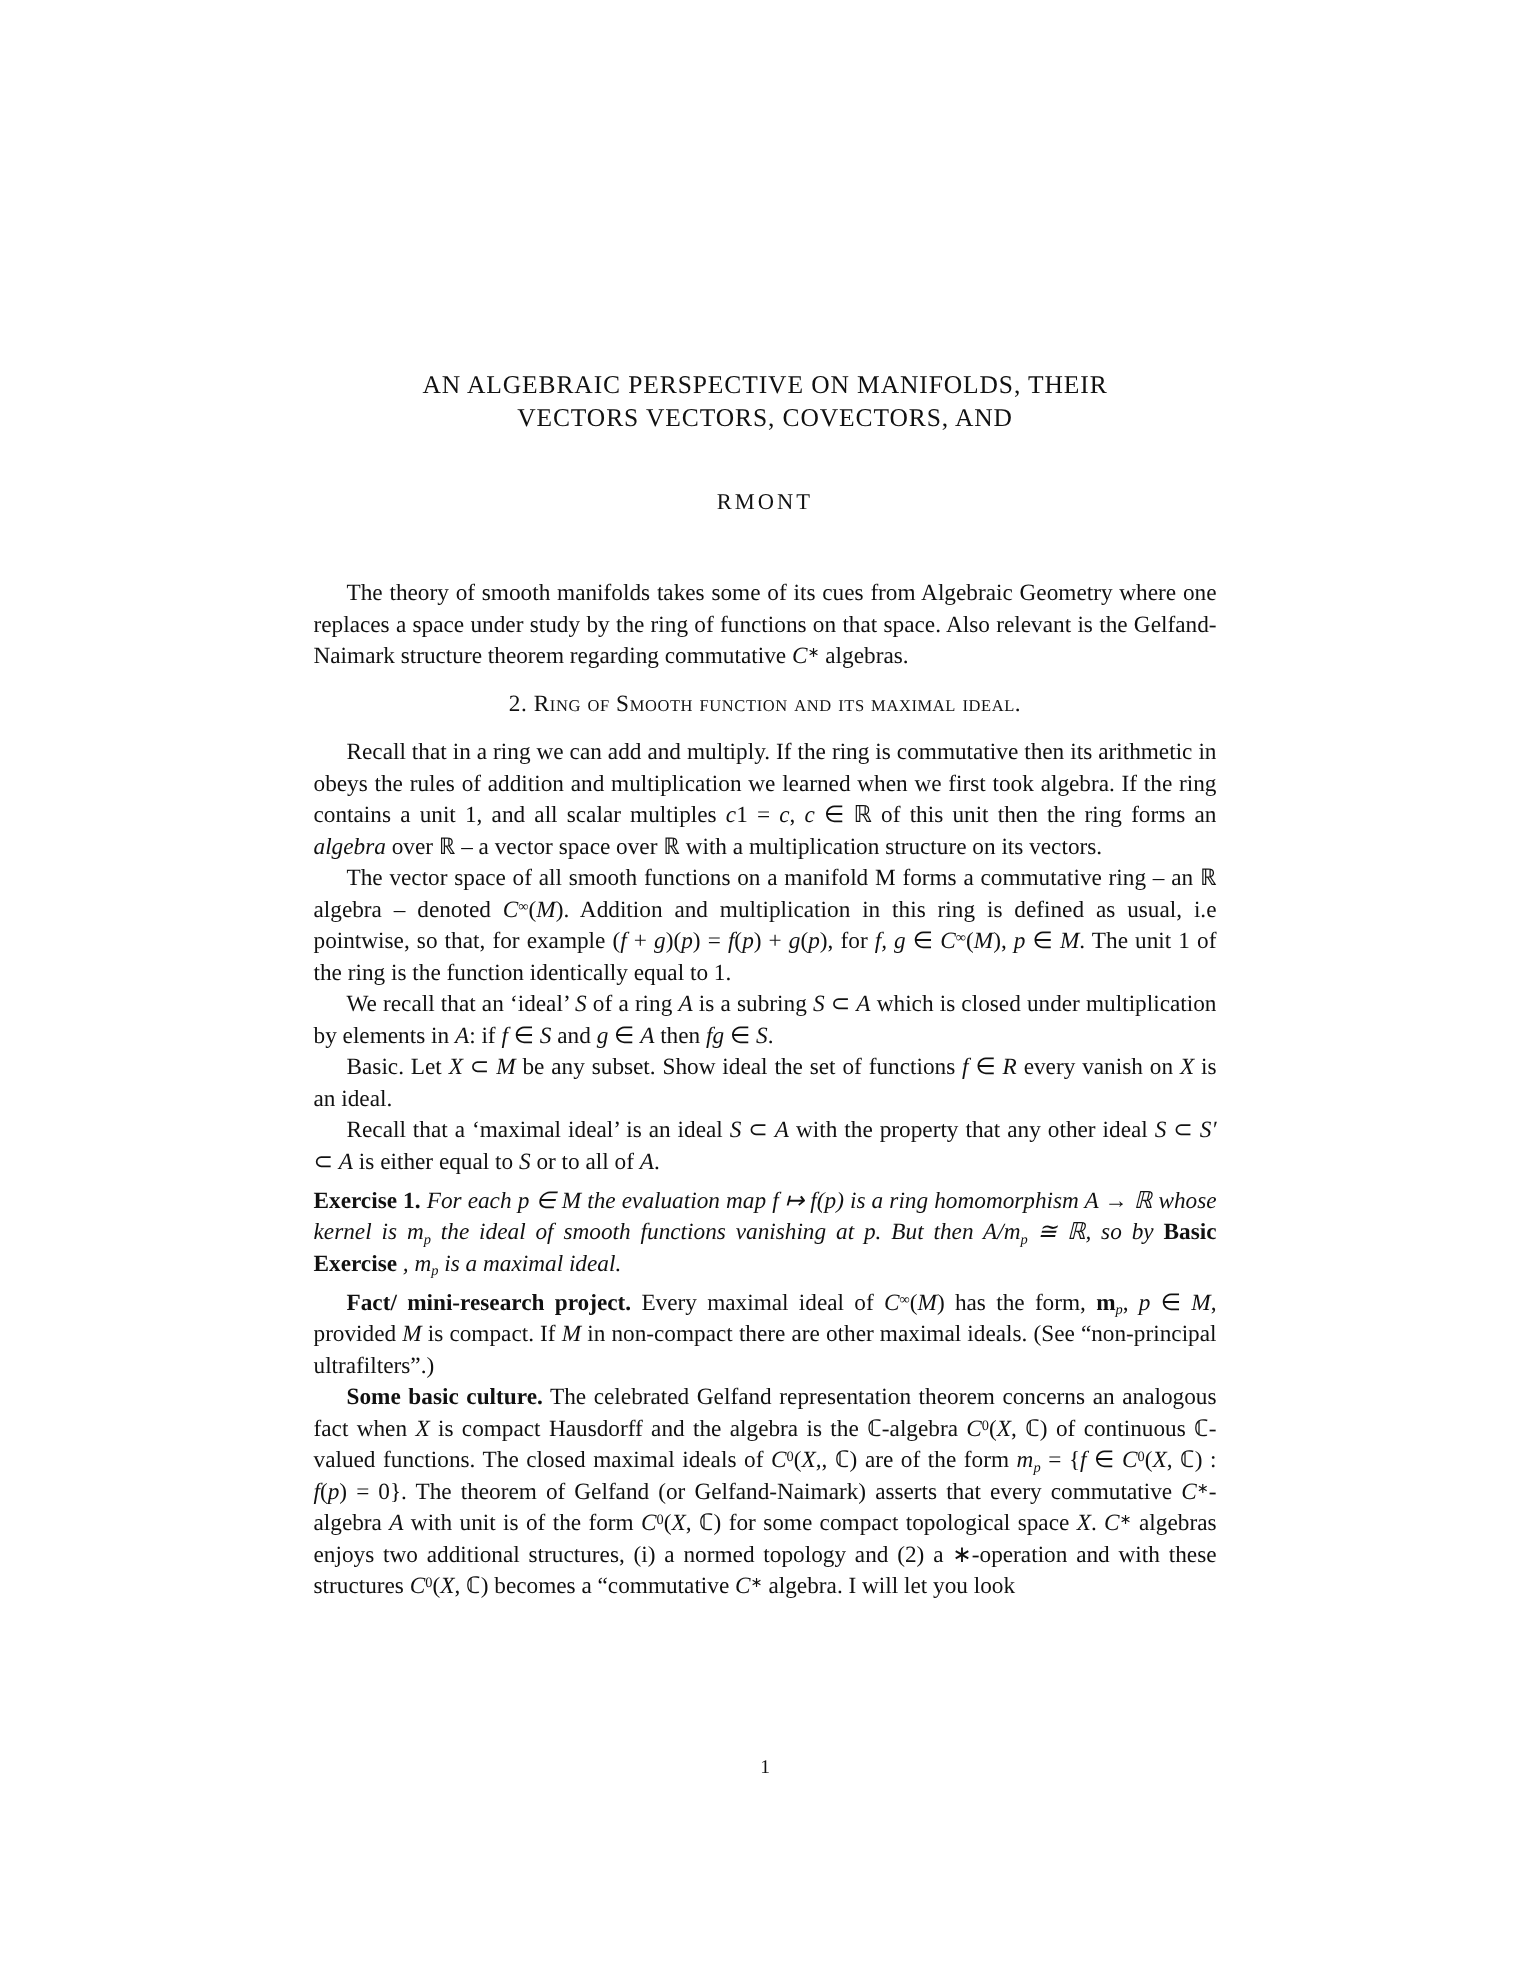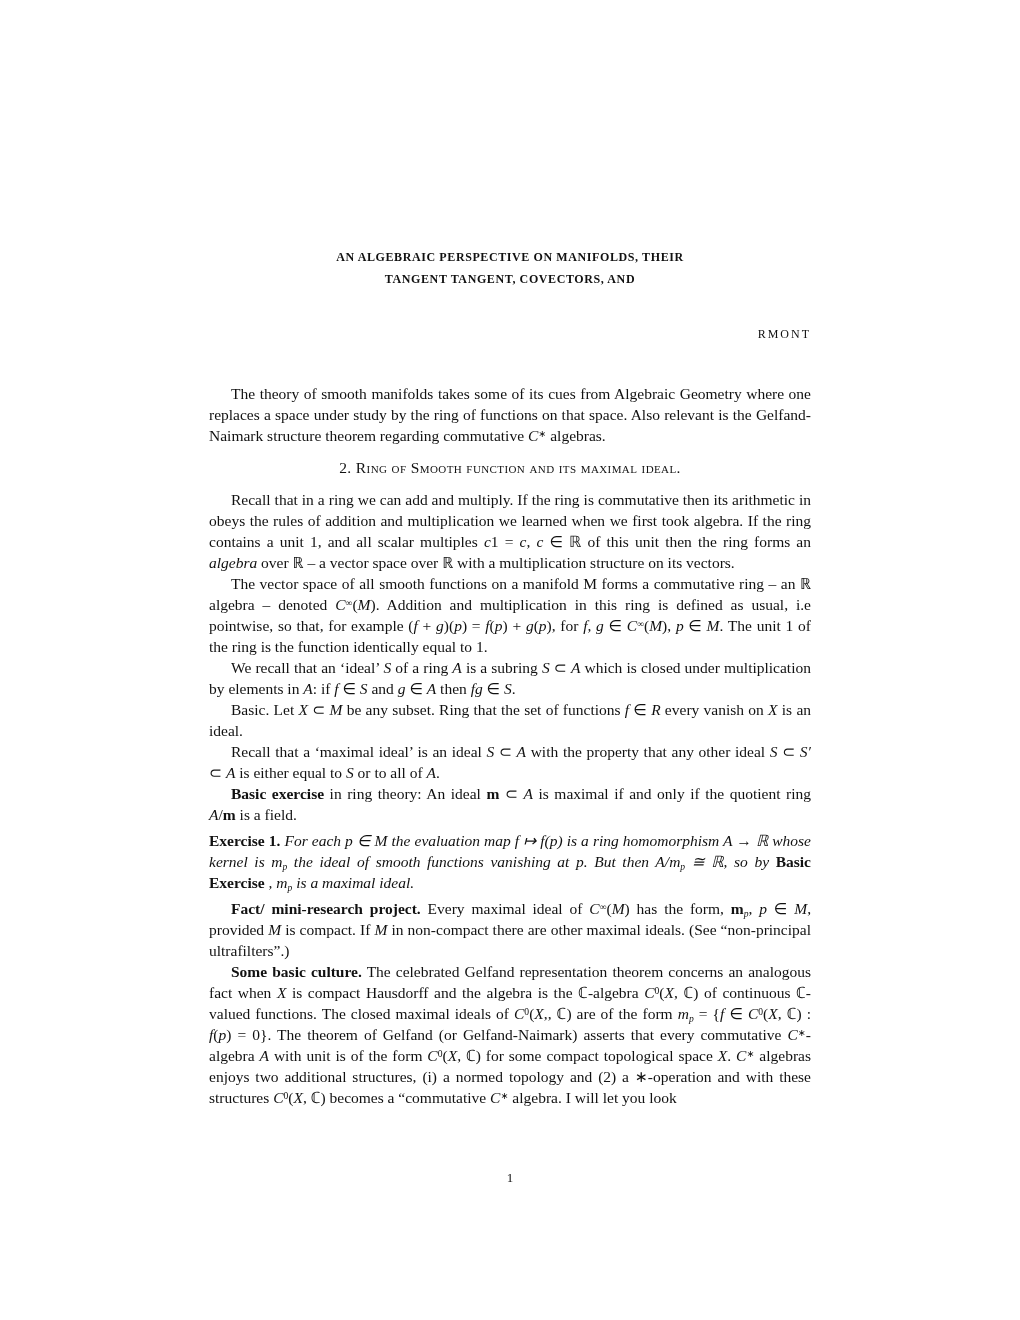--- a/index.html
+++ b/index.html
@@ -21,30 +21,30 @@
     background: #ffffff;
   }
   .content {
     position: absolute;
     left: 209px;
     top: 246px;
     width: 602px;
   }
   .title {
     text-align: center;
-    font-weight: bold;
-    font-size: 12px;
+    font-weight: normal;
+    font-size: 17px;
     line-height: 22px;
     letter-spacing: 0.6px;
     color: #111111;
   }
   .author {
     margin-top: 37px;
-    text-align: right;
-    font-size: 12px;
+    text-align: center;
+    font-size: 15px;
     letter-spacing: 2px;
     color: #111111;
   }
   .bodytext {
     margin-top: 41px;
     font-size: 15.5px;
     line-height: 21px;
     text-align: justify;
     hyphens: none;
   }
@@ -83,31 +83,30 @@
     color: #111111;
   }
 </style>
 </head>
 <body>
 
 <div class="page">
   <div class="content">
     <div class="title">
       <div>AN ALGEBRAIC PERSPECTIVE ON MANIFOLDS, THEIR</div>
-      <div>TANGENT TANGENT, COVECTORS, AND</div>
+      <div>VECTORS VECTORS, COVECTORS, AND</div>
     </div>
     <div class="author">RMONT</div>
     <div class="bodytext">
         <p class="para indent"><span>The theory of smooth manifolds takes some of its cues from Algebraic Geometry where one replaces a space under study by the ring of functions on that space. Also relevant is the Gelfand-Naimark structure theorem regarding commutative </span><span class="r-i">C</span><span class="r-sup">∗</span><span> algebras.</span></p>
         <div class="sec"><span>2. Ring of Smooth function and its maximal ideal.</span></div>
         <p class="para indent"><span>Recall that in a ring we can add and multiply. If the ring is commutative then its arithmetic in obeys the rules of addition and multiplication we learned when we first took algebra. If the ring contains a unit 1, and all scalar multiples </span><span class="r-i">c</span><span>1 = </span><span class="r-i">c</span><span>, </span><span class="r-i">c</span><span> ∈ ℝ of this unit then the ring forms an </span><span class="r-i">algebra</span><span> over ℝ – a vector space over ℝ with a multiplication structure on its vectors.</span></p>
         <p class="para indent"><span>The vector space of all smooth functions on a manifold M forms a commutative ring – an ℝ algebra – denoted </span><span class="r-i">C</span><span class="r-sup">∞</span><span>(</span><span class="r-i">M</span><span>). Addition and multiplication in this ring is defined as usual, i.e pointwise, so that, for example (</span><span class="r-i">f</span><span> + </span><span class="r-i">g</span><span>)(</span><span class="r-i">p</span><span>) = </span><span class="r-i">f</span><span>(</span><span class="r-i">p</span><span>) + </span><span class="r-i">g</span><span>(</span><span class="r-i">p</span><span>), for </span><span class="r-i">f, g</span><span> ∈ </span><span class="r-i">C</span><span class="r-sup">∞</span><span>(</span><span class="r-i">M</span><span>), </span><span class="r-i">p</span><span> ∈ </span><span class="r-i">M</span><span>. The unit 1 of the ring is the function identically equal to 1.</span></p>
         <p class="para indent"><span>We recall that an ‘ideal’ </span><span class="r-i">S</span><span> of a ring </span><span class="r-i">A</span><span> is a subring </span><span class="r-i">S</span><span> ⊂ </span><span class="r-i">A</span><span> which is closed under multiplication by elements in </span><span class="r-i">A</span><span>: if </span><span class="r-i">f</span><span> ∈ </span><span class="r-i">S</span><span> and </span><span class="r-i">g</span><span> ∈ </span><span class="r-i">A</span><span> then </span><span class="r-i">fg</span><span> ∈ </span><span class="r-i">S</span><span>.</span></p>
-        <p class="para indent"><span>Basic. Let </span><span class="r-i">X</span><span> ⊂ </span><span class="r-i">M</span><span> be any subset. Ring that the set of functions </span><span class="r-i">f</span><span> ∈ </span><span class="r-i">R</span><span> every vanish on </span><span class="r-i">X</span><span> is an ideal.</span></p>
+        <p class="para indent"><span>Basic. Let </span><span class="r-i">X</span><span> ⊂ </span><span class="r-i">M</span><span> be any subset. Show ideal the set of functions </span><span class="r-i">f</span><span> ∈ </span><span class="r-i">R</span><span> every vanish on </span><span class="r-i">X</span><span> is an ideal.</span></p>
         <p class="para indent"><span>Recall that a ‘maximal ideal’ is an ideal </span><span class="r-i">S</span><span> ⊂ </span><span class="r-i">A</span><span> with the property that any other ideal </span><span class="r-i">S</span><span> ⊂ </span><span class="r-i">S′</span><span> ⊂ </span><span class="r-i">A</span><span> is either equal to </span><span class="r-i">S</span><span> or to all of </span><span class="r-i">A</span><span>.</span></p>
-        <p class="para indent"><span class="r-b">Basic exercise</span><span> in ring theory: An ideal </span><span class="r-frak">m</span><span> ⊂ </span><span class="r-i">A</span><span> is maximal if and only if the quotient ring </span><span class="r-i">A</span><span>/</span><span class="r-frak">m</span><span> is a field.</span></p>
         <p class="para space"><span class="r-b">Exercise 1.</span><span class="r-i"> For each p ∈ M the evaluation map f ↦ f(p) is a ring homomorphism A → ℝ whose kernel is m</span><span class="r-i r-sub">p</span><span class="r-i"> the ideal of smooth functions vanishing at p. But then A/m</span><span class="r-i r-sub">p</span><span class="r-i"> ≅ ℝ, so by </span><span class="r-b">Basic Exercise</span><span class="r-i"> , m</span><span class="r-i r-sub">p</span><span class="r-i"> is a maximal ideal.</span></p>
         <p class="para indent space"><span class="r-b">Fact/ mini-research project.</span><span> Every maximal ideal of </span><span class="r-i">C</span><span class="r-sup">∞</span><span>(</span><span class="r-i">M</span><span>) has the form, </span><span class="r-frak">m</span><span class="r-i r-sub">p</span><span>, </span><span class="r-i">p</span><span> ∈ </span><span class="r-i">M</span><span>, provided </span><span class="r-i">M</span><span> is compact. If </span><span class="r-i">M</span><span> in non-compact there are other maximal ideals. (See “non-principal ultrafilters”.)</span></p>
         <p class="para indent"><span class="r-b">Some basic culture.</span><span> The celebrated Gelfand representation theorem concerns an analogous fact when </span><span class="r-i">X</span><span> is compact Hausdorff and the algebra is the ℂ-algebra </span><span class="r-i">C</span><span class="r-sup">0</span><span>(</span><span class="r-i">X</span><span>, ℂ) of continuous ℂ-valued functions. The closed maximal ideals of </span><span class="r-i">C</span><span class="r-sup">0</span><span>(</span><span class="r-i">X</span><span>,, ℂ) are of the form </span><span class="r-i">m</span><span class="r-i r-sub">p</span><span> = {</span><span class="r-i">f</span><span> ∈ </span><span class="r-i">C</span><span class="r-sup">0</span><span>(</span><span class="r-i">X</span><span>, ℂ) : </span><span class="r-i">f</span><span>(</span><span class="r-i">p</span><span>) = 0}. The theorem of Gelfand (or Gelfand-Naimark) asserts that every commutative </span><span class="r-i">C</span><span class="r-sup">∗</span><span>-algebra </span><span class="r-i">A</span><span> with unit is of the form </span><span class="r-i">C</span><span class="r-sup">0</span><span>(</span><span class="r-i">X</span><span>, ℂ) for some compact topological space </span><span class="r-i">X</span><span>. </span><span class="r-i">C</span><span class="r-sup">∗</span><span> algebras enjoys two additional structures, (i) a normed topology and (2) a ∗-operation and with these structures </span><span class="r-i">C</span><span class="r-sup">0</span><span>(</span><span class="r-i">X</span><span>, ℂ) becomes a “commutative </span><span class="r-i">C</span><span class="r-sup">∗</span><span> algebra. I will let you look</span></p>
       </div>
   </div>
   <div class="pageno">1</div>
 </div>
 
 </body></html>

